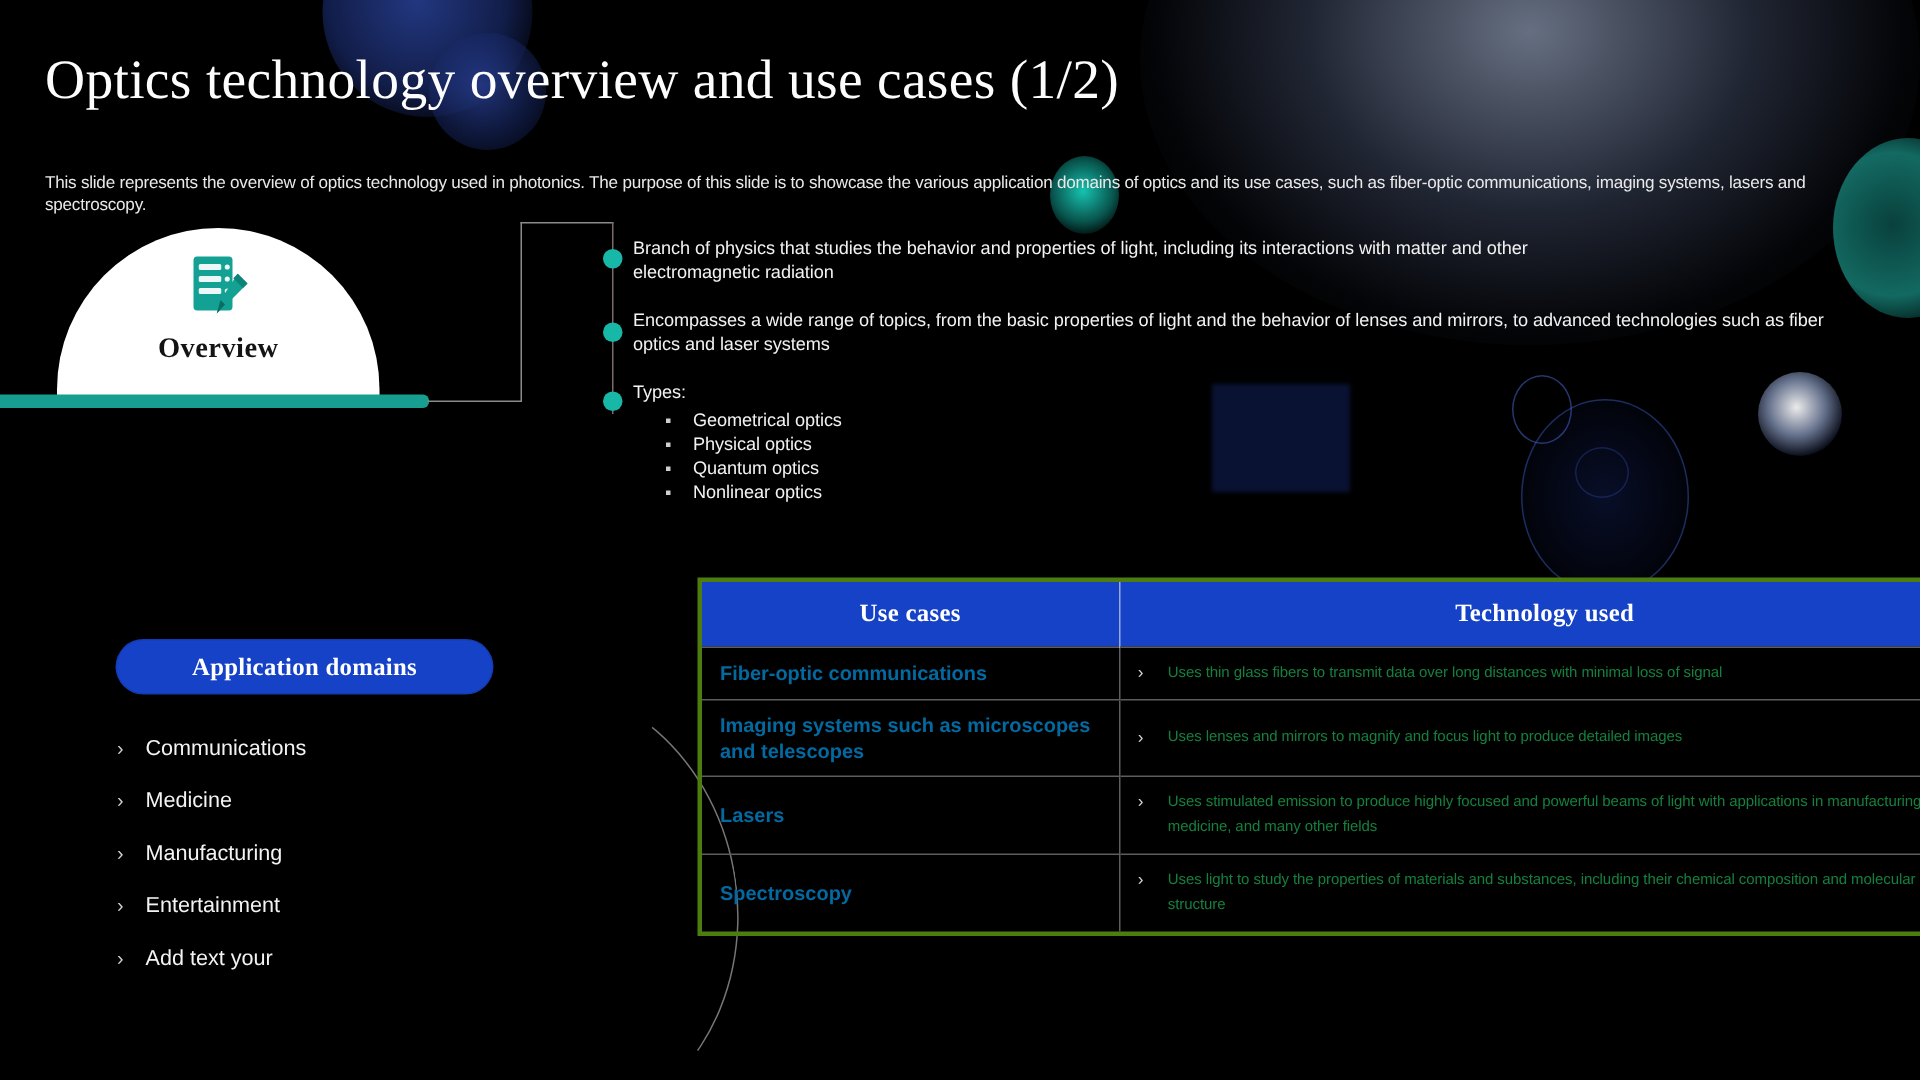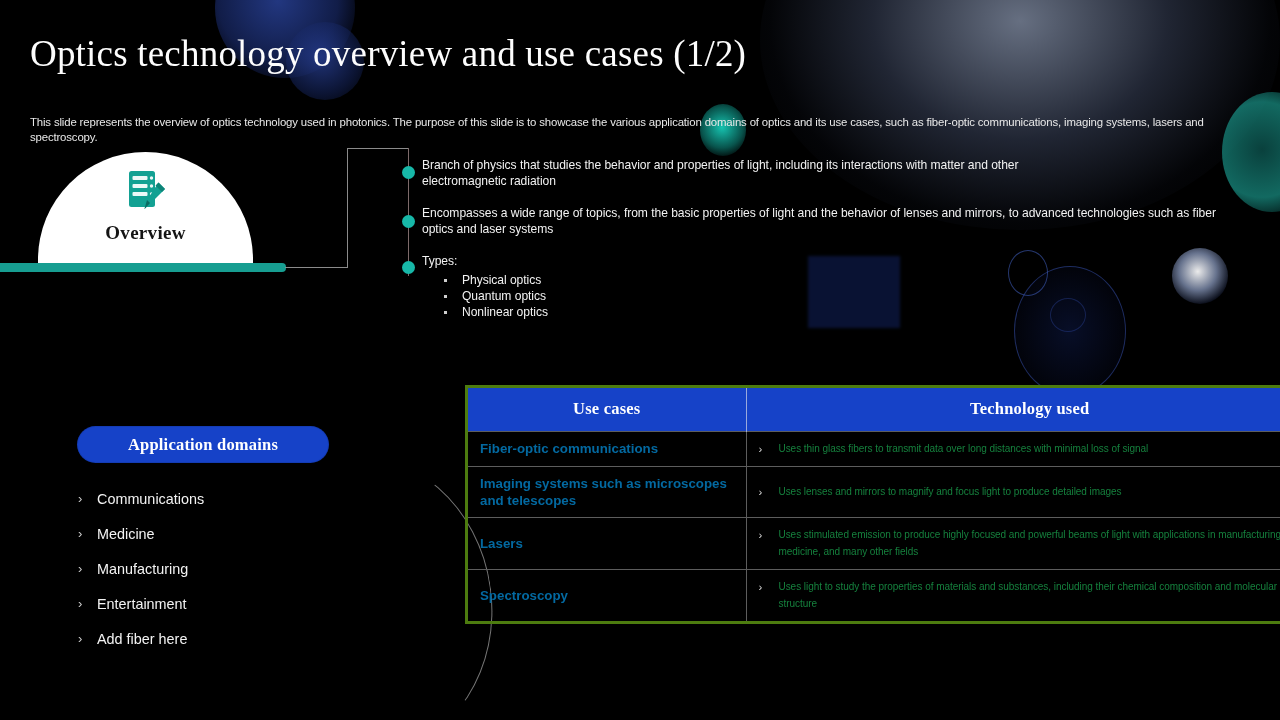--- a/index.html
+++ b/index.html
@@ -188,20 +188,21 @@
   <div class="dot dot1"></div>
   <div class="dot dot2"></div>
   <div class="dot dot3"></div>
 
   <div class="ov-text ov1">Branch of physics that studies the behavior and properties of light, including its interactions with matter and other electromagnetic radiation</div>
   <div class="ov-text ov2">Encompasses a wide range of topics, from the basic properties of light and the behavior of lenses and mirrors, to advanced technologies such as fiber optics and laser systems</div>
 
   <div class="ov-text ov3">
     <div>Types:</div>
     <ul class="types-list">
+      <li><span class="tb"></span><span>Geometrical optics</span></li>
       <li><span class="tb"></span><span>Physical optics</span></li>
       <li><span class="tb"></span><span>Quantum optics</span></li>
       <li><span class="tb"></span><span>Nonlinear optics</span></li>
     </ul>
   </div>
 
   <div class="pill">Application domains</div>
   <div class="arc"></div>
 
   <div class="domain-list">
@@ -216,21 +217,21 @@
     <div class="domain-item">
       <span class="chev">›</span>
       <span class="dlbl">Manufacturing</span>
     </div>
     <div class="domain-item">
       <span class="chev">›</span>
       <span class="dlbl">Entertainment</span>
     </div>
     <div class="domain-item">
       <span class="chev">›</span>
-      <span class="dlbl">Add fiber here</span>
+      <span class="dlbl">Add text your</span>
     </div>
   </div>
 
   <div class="tbl">
     <table>
       <thead>
         <tr>
           <th class="c1">Use cases</th>
           <th class="c2">Technology used</th>
         </tr>

